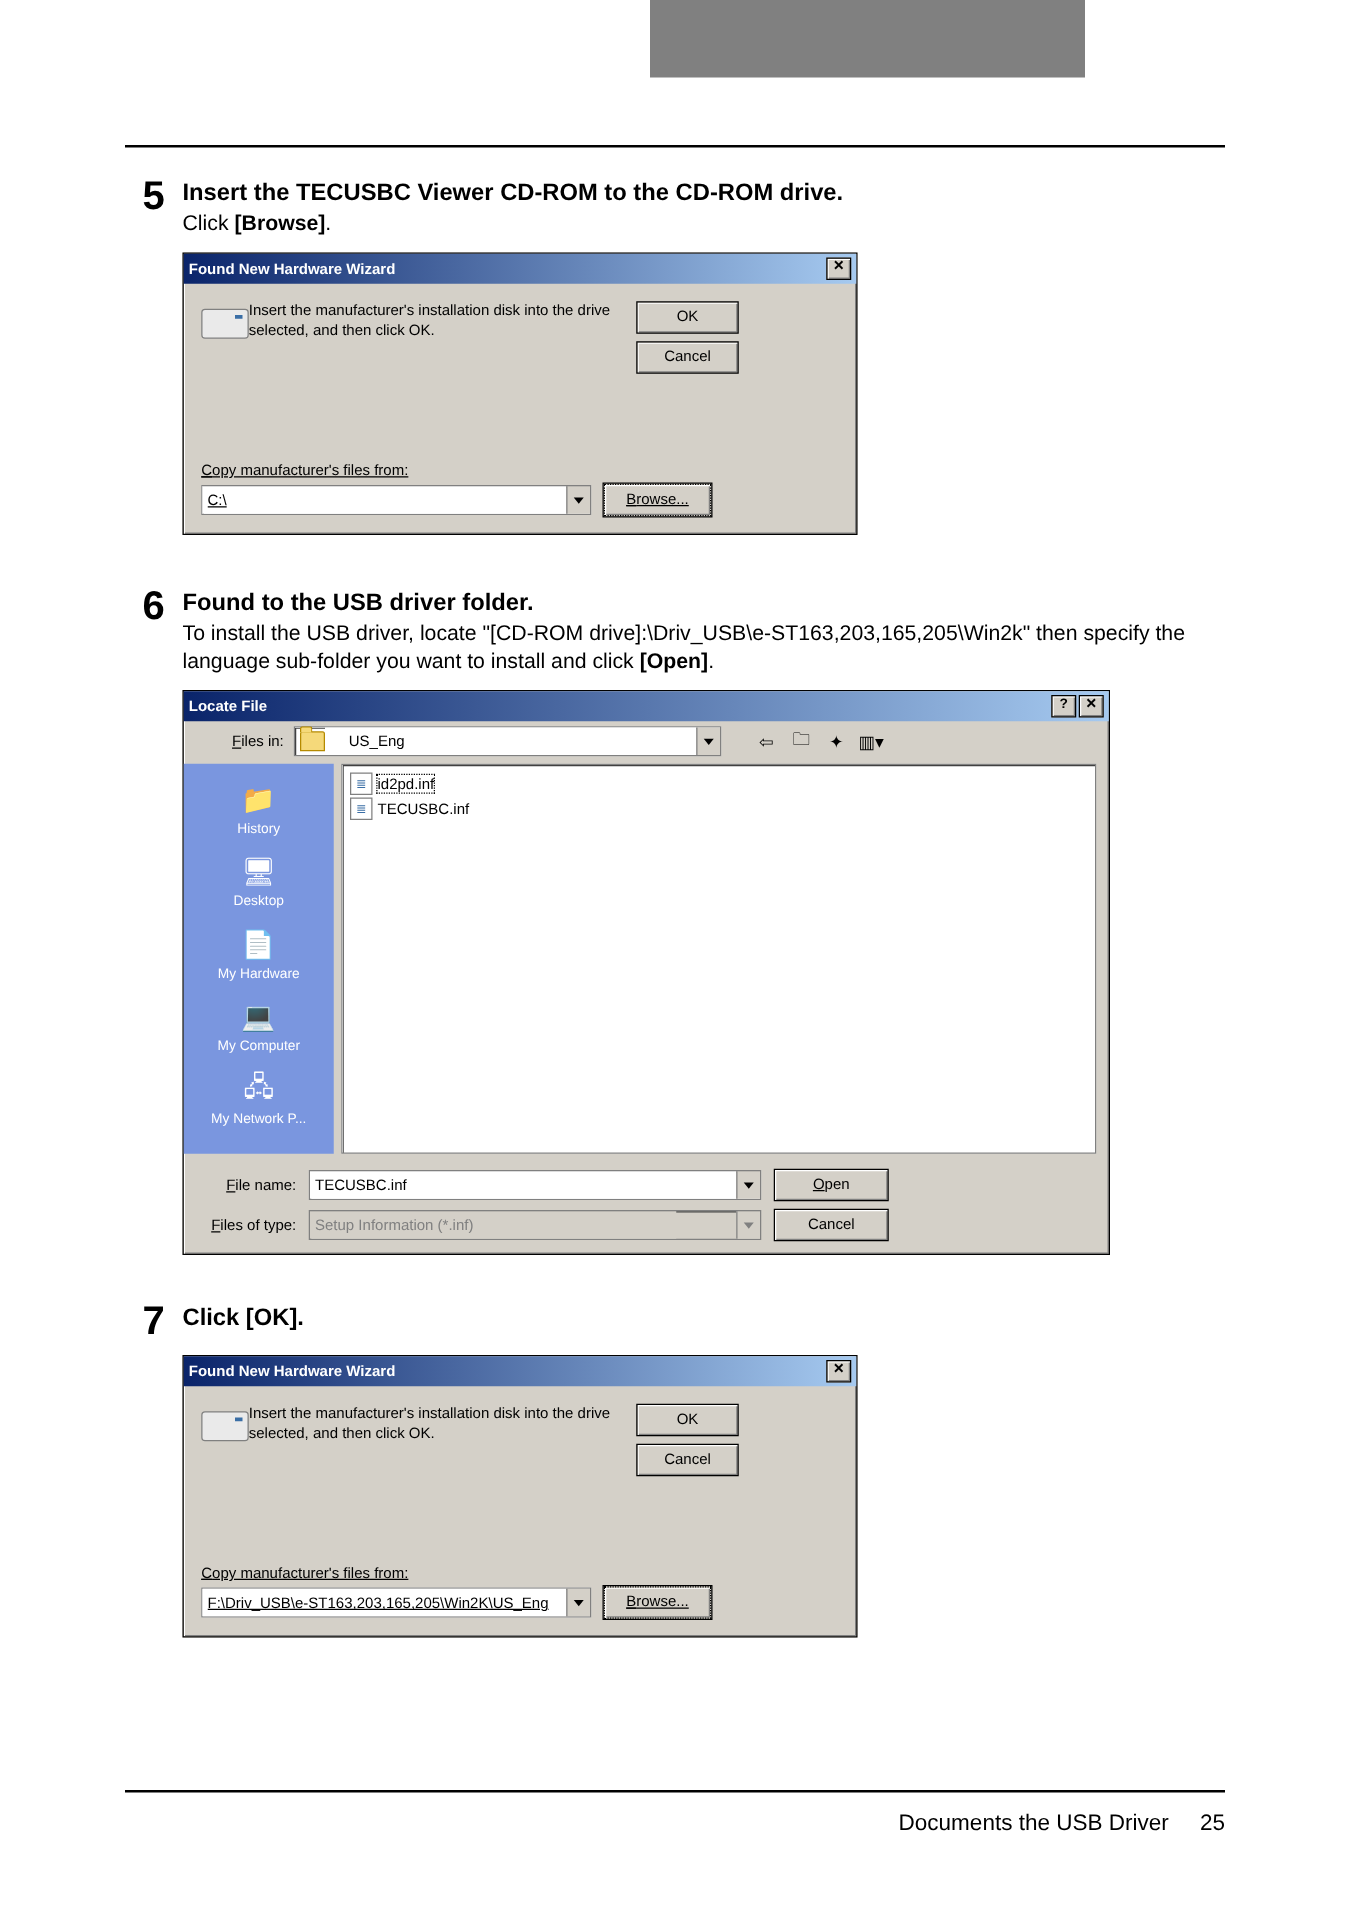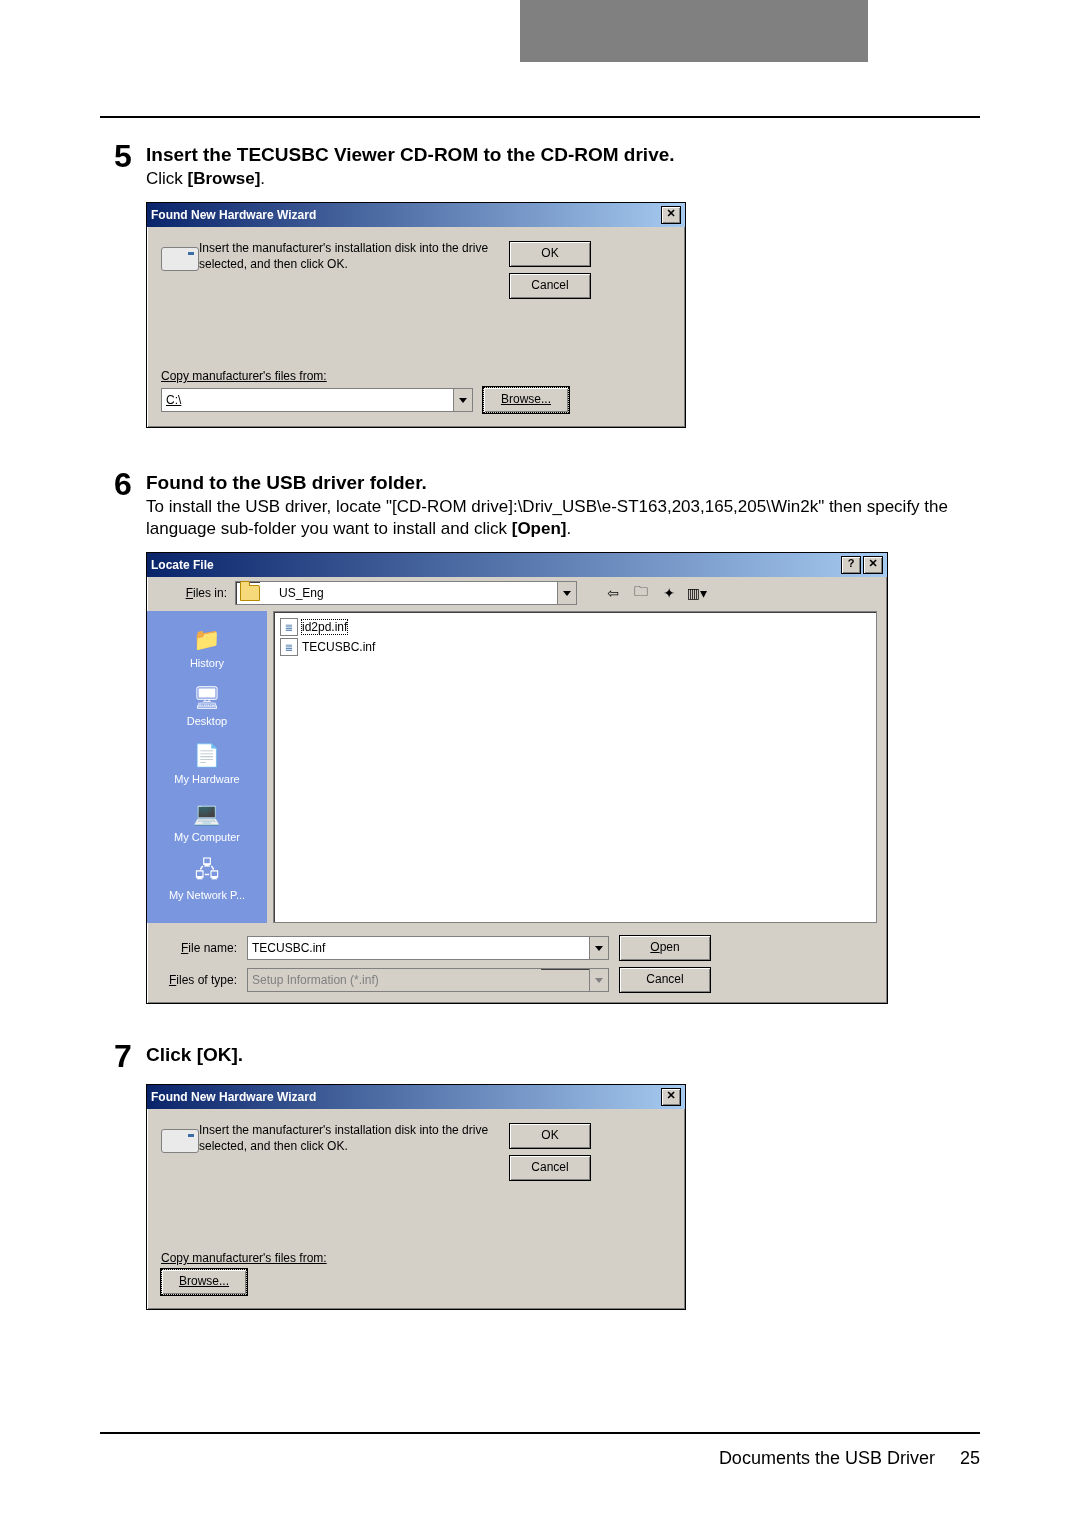--- a/index.html
+++ b/index.html
@@ -409,20 +409,26 @@
             <div class="disk-icon"></div>
             <div class="msg-text">Insert the manufacturer's installation disk into the drive selected, and then click OK.</div>
             <div class="right-btns">
               <div class="btn">OK</div>
               <div class="btn">Cancel</div>
             </div>
           </div>
           <div class="field-row">
             <div class="field-label underline-first">Copy manufacturer's files from:</div>
             <div style="display:flex; gap:10px; margin-top:4px; align-items:center;">
+              <div class="combo" style="width:310px;">
+                <input value="F:\Driv_USB\e-ST163,203,165,205\Win2K\US_Eng" style="">
+                <div class="drop">
+                    <div class="tri-down"></div>
+                  </div>
+              </div>
               <div class="btn btn-focus underline-first" style="width:84px;">Browse...</div>
             </div>
           </div>
         </div>
       </div>
     </div>
 
   </div>
 
   <div class="bottom-rule"></div>

